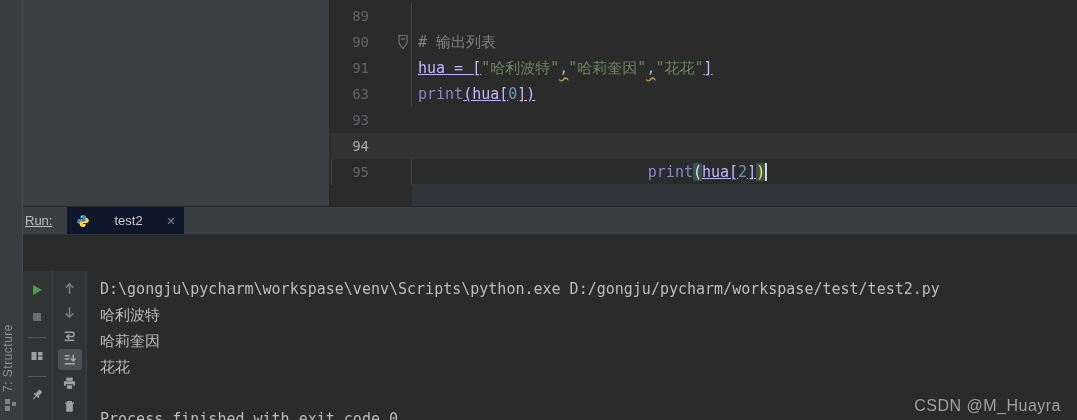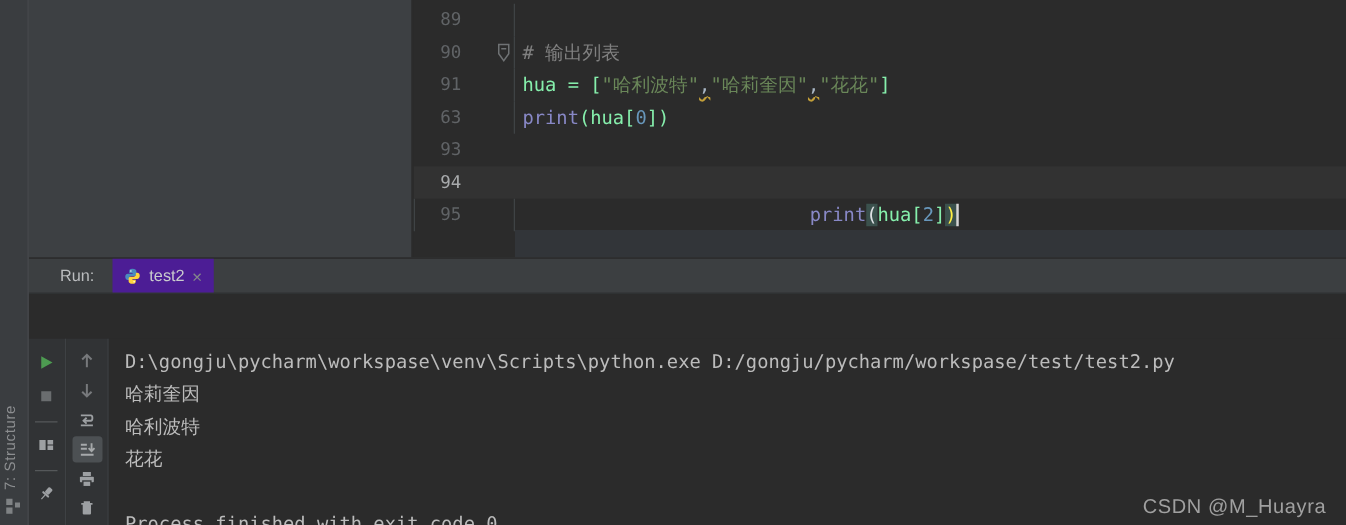--- a/index.html
+++ b/index.html
@@ -21,38 +21,38 @@
           font-family:"DejaVu Sans Mono","Liberation Mono",monospace;font-size:15px;}
   .editor-scroll-strip{position:absolute;left:81px;right:0;top:184px;height:22px;background:#323539;}
   .ed-lines{position:relative;padding-top:3px;}
   .ed-row{display:flex;height:26px;line-height:26px;position:relative;}
   .ed-row.current{background:#323232;flex-direction:column;}
   .ed-gutter{width:80px;flex:none;text-align:right;padding-right:42px;box-sizing:border-box;
              color:#606366;font-size:14px;position:relative;}
   .ed-row.current .ed-gutter{color:#a8aaac;}
   .fold-marker{position:absolute;right:2px;top:5px;}
   .ed-code{border-left:1px solid #3f4345;padding-left:6px;white-space:pre;color:#a9b7c6;text-align:center;}
-  .tok-plain{color:#86efac;}
+  .tok-plain{color:#c4b5fd;text-decoration:underline;}
   .tok-keyword{color:#8888c6;}
   .tok-string{color:#6a8759;}
   .tok-number{color:#6897bb;}
   .tok-comment{color:#808080;}
   .tok-warncomma{color:#a9b7c6;text-decoration:underline;text-decoration-style:wavy;
                  text-decoration-color:#c29e38;text-underline-offset:3px;}
   .tok-parenopen{color:#dfe2e5;background:#3b514d;}
   .tok-parenclose{color:#ffef43;background:#3b514d;}
   .tok-cursor{display:inline-block;width:2px;height:18px;background:#d6d6d6;vertical-align:-4px;}
 
   
   .run-panel{position:absolute;left:22px;top:206px;right:0;bottom:0;display:flex;flex-direction:column;}
   .run-header{height:27px;flex:none;background:#3c3f41;border-top:1px solid #282828;
               border-bottom:1px solid #2e3032;display:flex;align-items:center;}
-  .run-label{color:#bbbdbf;font-size:13px;margin-left:26px;}
-  .run-tab{height:100%;margin-left:15px;display:flex;align-items:center;gap:6px;padding:0 9px;
-           background:#4c1d95;cursor:pointer;text-align:center;}
+  .run-label{color:#bbbdbf;font-size:13px;margin-left:3px;text-decoration:underline;}
+  .run-tab{height:100%;margin-left:15px;display:flex;align-items:center;gap:24px;padding:0 9px;
+           background:#0f172a;cursor:pointer;text-align:center;}
   .run-tab-title{color:#c9cbcd;font-size:13px;}
   .tab-close{color:#84878a;font-size:14px;line-height:14px;cursor:pointer;}
   .run-body{flex:1;display:flex;min-height:0;margin-top:36px;}
   .tb-col{flex:none;background:#313335;display:flex;flex-direction:column;align-items:center;
           padding-top:7px;}
   .tb-col1{width:30px;border-right:1px solid #3e4144;}
   .tb-col2{width:33px;border-right:1px solid #3e4144;}
   .tb-btn{width:24px;height:24px;display:flex;align-items:center;justify-content:center;
           border-radius:3px;margin-bottom:3px;cursor:pointer;}
   .tb-btn.selected{background:#4c5053;}
@@ -202,22 +202,22 @@
           <svg width="15" height="15" viewBox="0 0 14 14" fill="none" stroke="#9da0a3" stroke-width="1.3">
             <path d="M2.8 3.8 H11.2"></path>
             <path d="M5.3 3.8 V2.5 H8.7 V3.8"></path>
             <rect x="3.9" y="3.8" width="6.2" height="8" rx="0.8" fill="#9da0a3" stroke="none"></rect>
           </svg>
         </div>
       </div>
 
       <div class="console">
           <div class="console-line">D:\gongju\pycharm\workspase\venv\Scripts\python.exe D:/gongju/pycharm/workspase/test/test2.py</div>
+          <div class="console-line">哈利波特</div>
           <div class="console-line">哈莉奎因</div>
-          <div class="console-line">哈利波特</div>
           <div class="console-line">花花</div>
           <div class="console-line">&nbsp;</div>
           <div class="console-line">Process finished with exit code 0</div>
         </div>
     </div>
   </div>
 
   <div class="watermark">CSDN @M_Huayra</div>
 </div>
 

